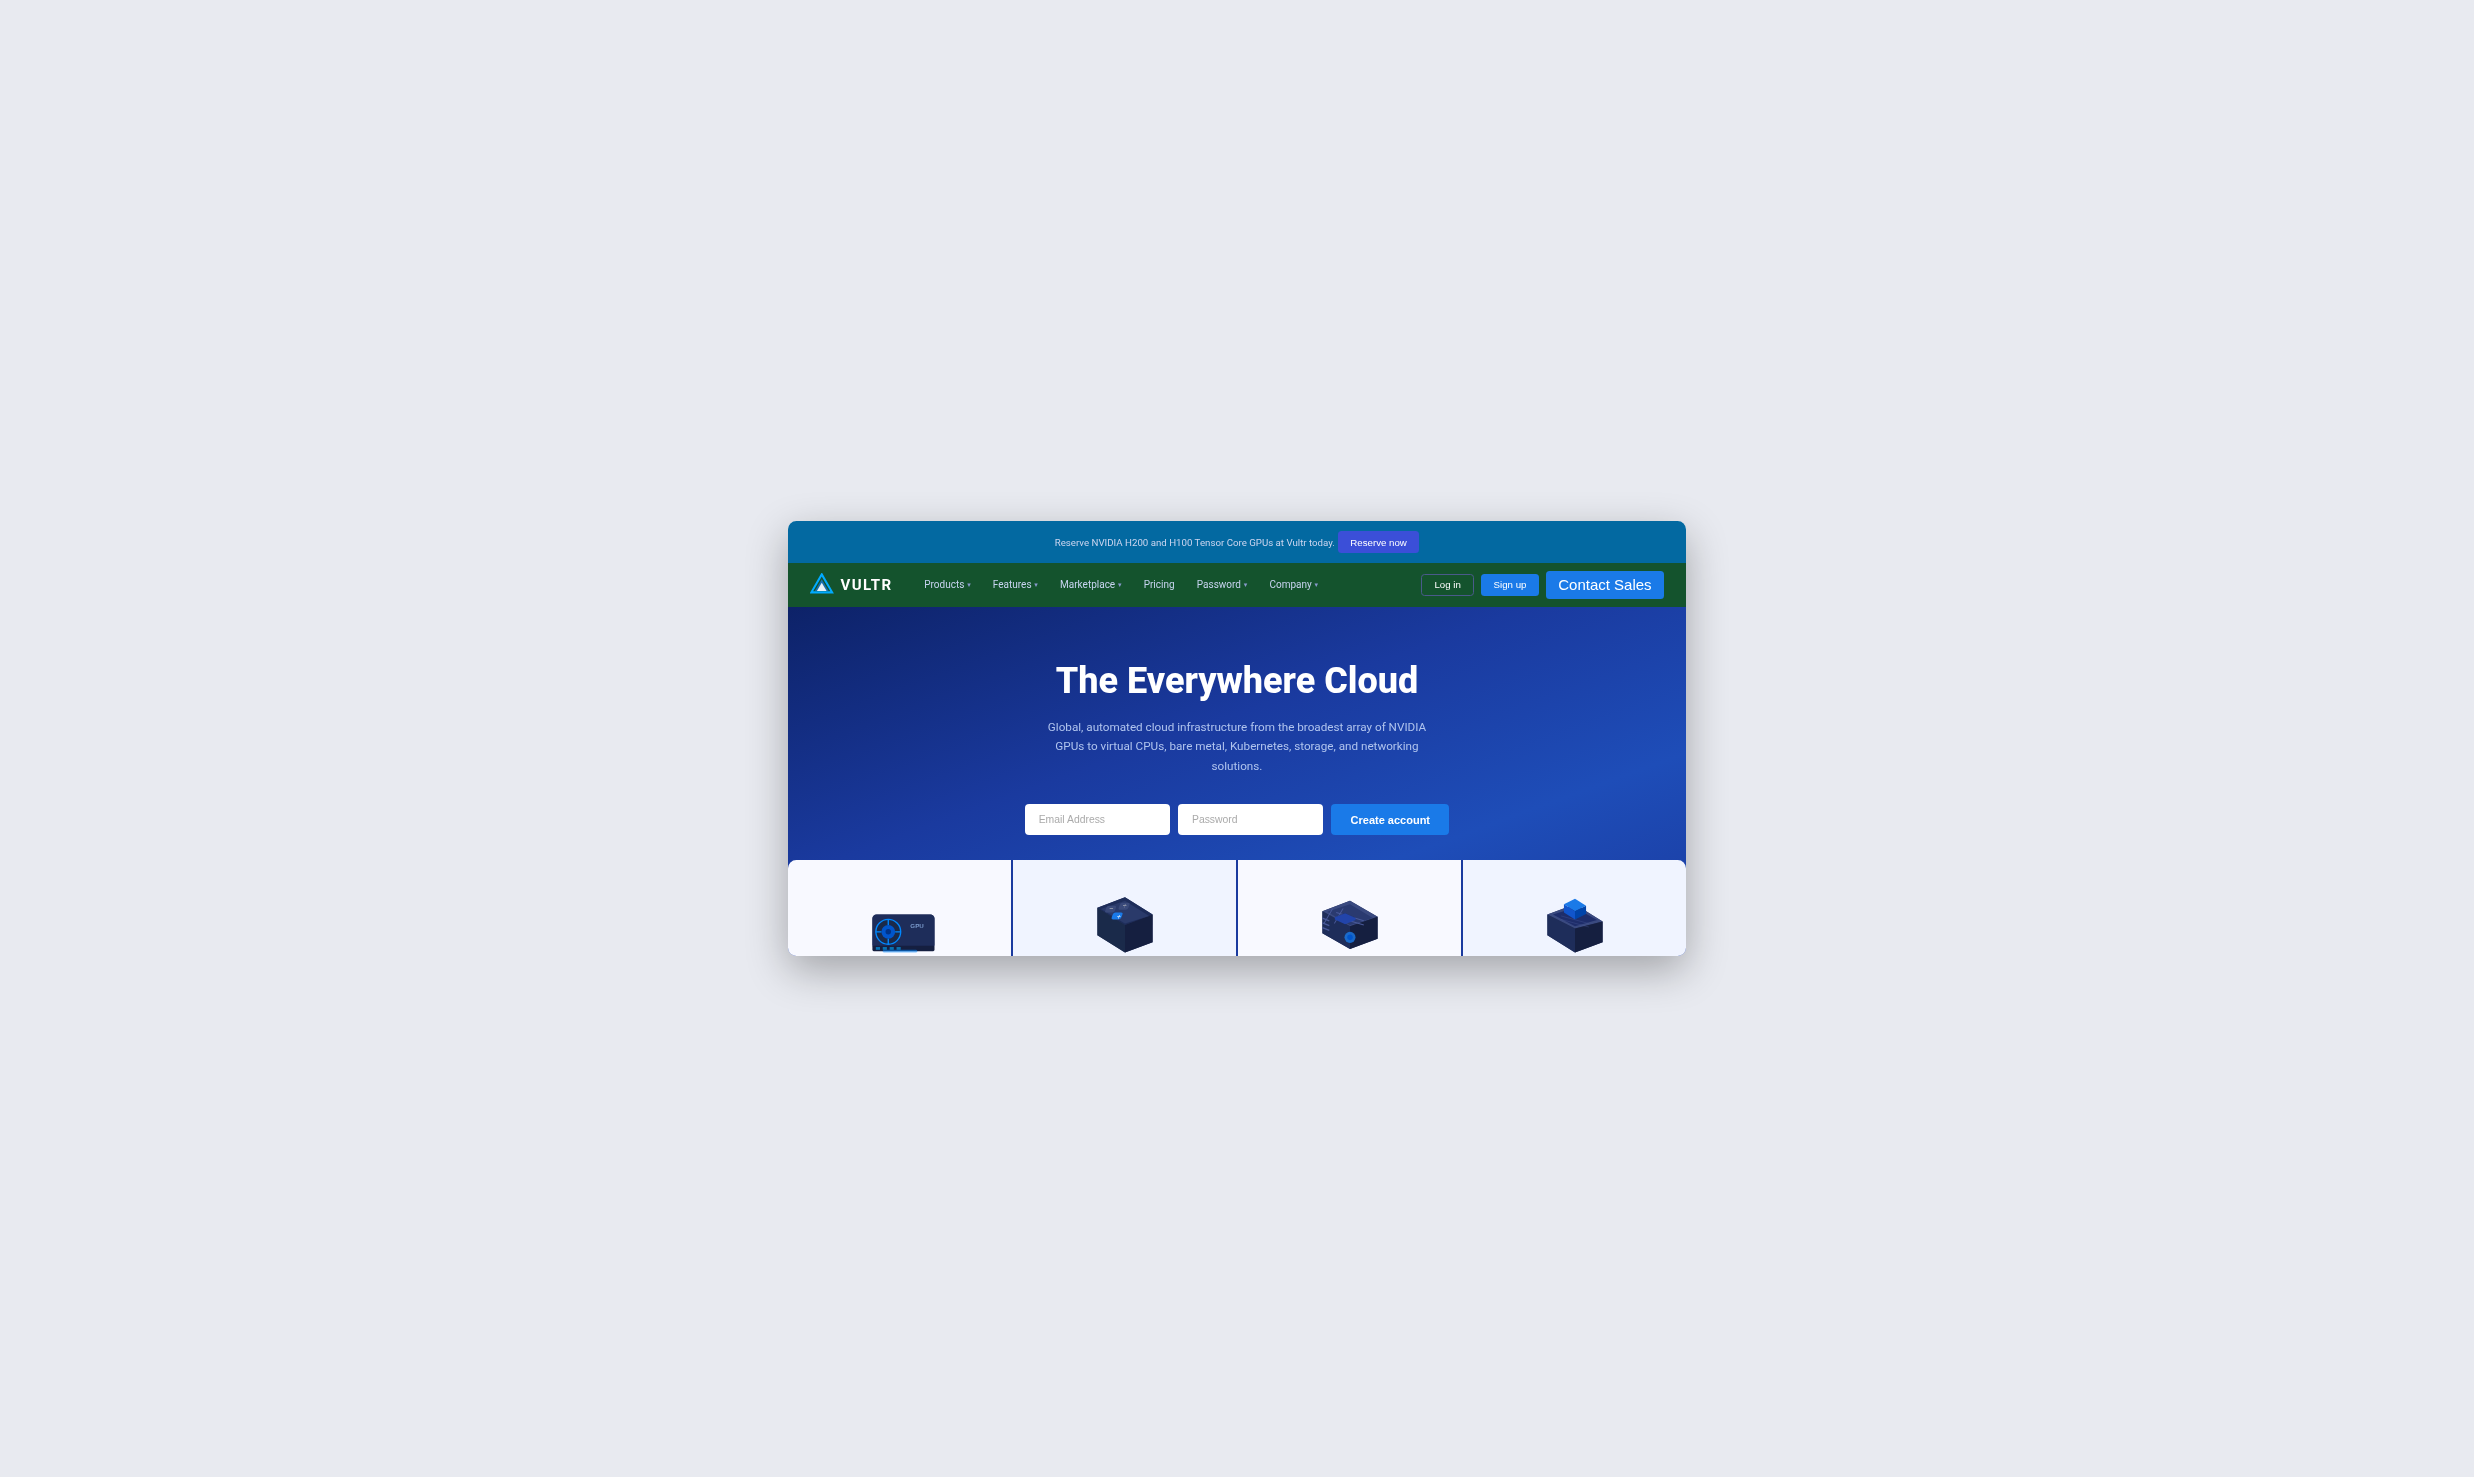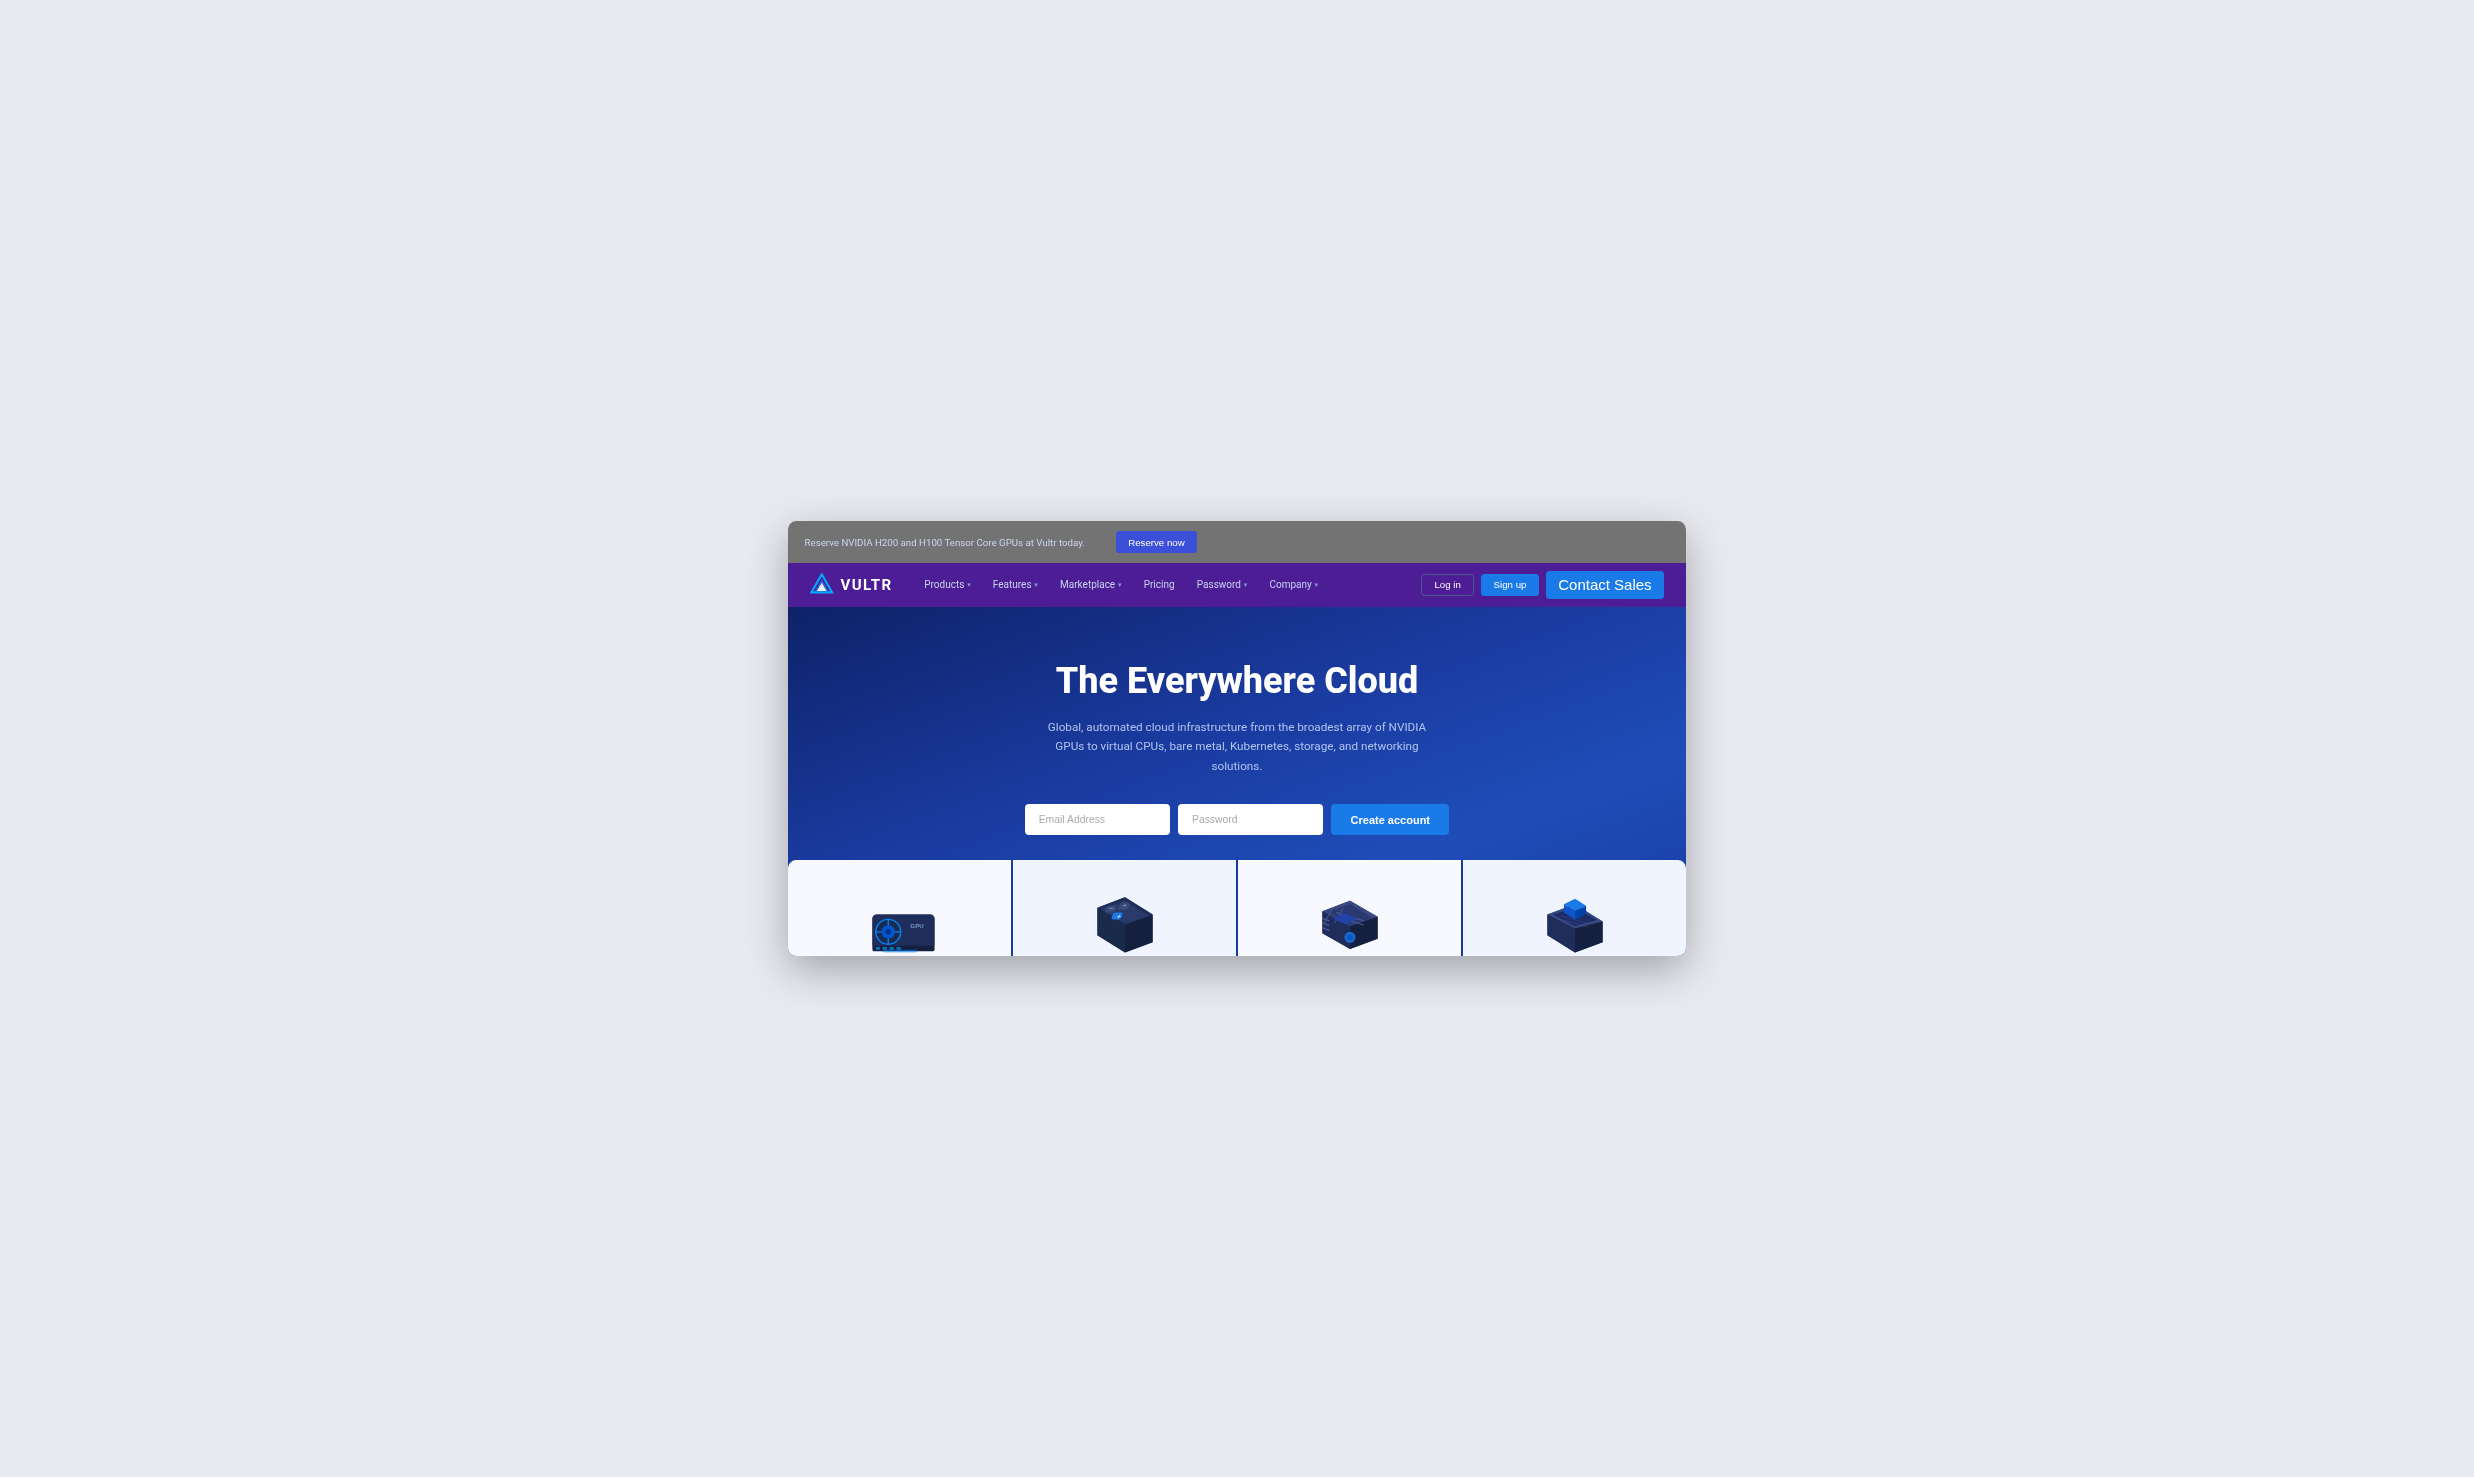--- a/index.html
+++ b/index.html
@@ -13,44 +13,44 @@
     }
     .browser-frame {
       width: 898px;
       border-radius: 8.3px;
       overflow: hidden;
       box-shadow: 0 14px 41px rgba(0,0,0,0.3);
       background: #fff;
     }
     
     .banner {
-      background: #737373;
-      display: flex;
-      align-items: center;
-      justify-content: flex-start;
-      gap: 31px;
+      background: #0369a1;
+      display: flex;
+      align-items: center;
+      justify-content: center;
+      gap: 3px;
       padding: 9.7px 16.6px;
     }
     .banner-text {
       color: #cdd6f0;
       font-size: 9.7px;
     }
     .banner-btn {
       background: #3b4fd8;
       color: #fff;
       border: none;
       border-radius: 3.5px;
       padding: 5.5px 12.4px;
       font-size: 9.7px;
       cursor: pointer;
       white-space: nowrap;
     }
     
     .navbar {
-      background: #4c1d95;
+      background: #14532d;
       display: flex;
       align-items: center;
       padding: 0 22px;
       height: 44px;
       gap: 0;
     }
     .logo {
       display: flex;
       align-items: center;
       gap: 7px;

